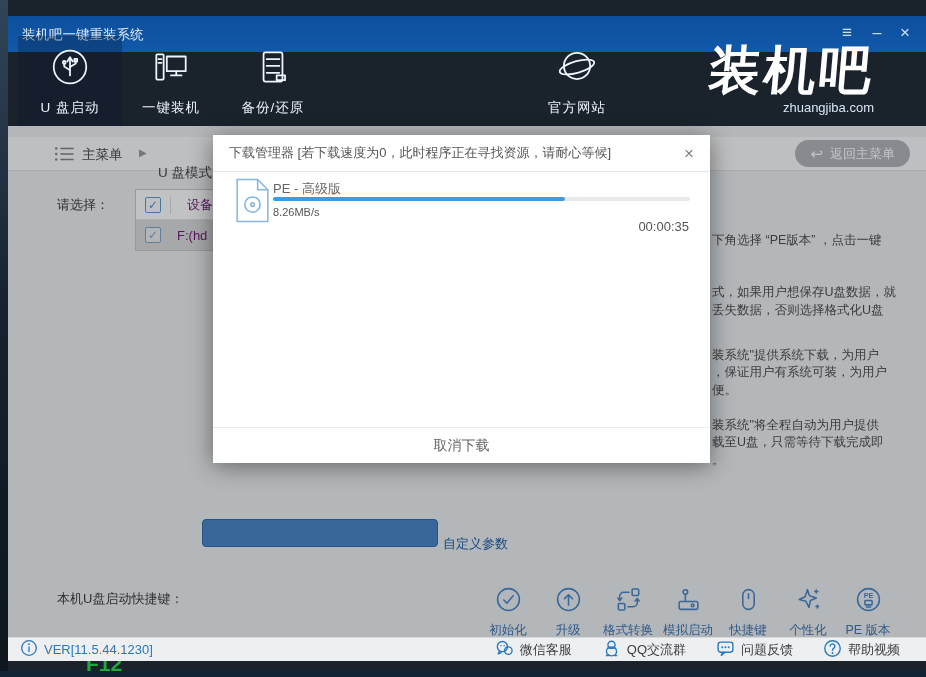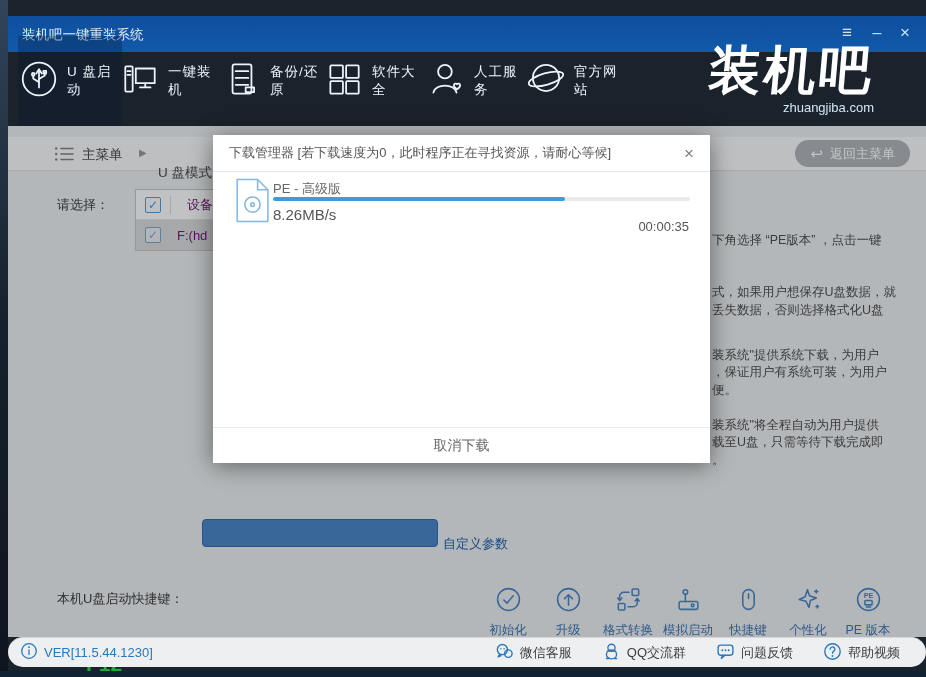--- a/index.html
+++ b/index.html
@@ -20,21 +20,21 @@
   .title-text { position:absolute; left:14px; top:10px; font-size:13.5px; color:#e3ecf7; }
   .win-btn { position:absolute; top:0; width:30px; height:36px; line-height:34px; text-align:center;
     color:#cfe0f2; font-size:16px; cursor:pointer; }
   .win-menu { right:64px; font-size:17px; }
   .win-min { right:34px; }
   .win-close { right:6px; font-size:17px; }
 
   
   .nav { position:absolute; left:8px; top:36px; width:918px; height:90px;
     background:linear-gradient(110deg,#3largeb 0%,#2b70c8 0%,#2366bc 45%,#1b5aad 100%); }
-  .nav-item { position:absolute; top:0; width:104px; height:90px; display:flex; 
+  .nav-item { position:absolute; top:0; width:104px; height:90px; display:flex; flex-direction:column;
     align-items:center; justify-content:center; gap:7px; color:#edf3fb; cursor:pointer; }
   .nav-item.active { background:rgba(6,24,48,0.30); }
   .nav-item svg { stroke:#eef4fb; fill:none; stroke-width:1.7; stroke-linecap:round; stroke-linejoin:round; }
   .nav-label { font-size:13.5px; letter-spacing:1px; }
   .logo { position:absolute; right:52px; top:4px; text-align:right; color:#fff; cursor:default; }
   .logo-text { font-size:52px; font-weight:bold; line-height:60px; letter-spacing:3px; transform:skewX(-5deg); }
   .logo-domain { font-size:13px; color:#d8e6f6; line-height:15px; }
 
   
   .content { position:absolute; left:8px; top:126px; width:918px; height:511px; background:#eef0f2; }
@@ -79,29 +79,29 @@
   .dialog { position:absolute; left:213px; top:135px; width:497px; height:328px; background:#fff;
     box-shadow:0 3px 22px rgba(0,0,0,0.45); z-index:10; }
   .dlg-header { height:37px; border-bottom:1px solid #e6e6e6; display:flex; align-items:center; padding:0 16px; }
   .dlg-title { font-size:13px; color:#555; }
   .dlg-close { margin-left:auto; font-size:17px; color:#808080; cursor:pointer; line-height:17px; }
   .dl-icon { position:absolute; left:21px; top:43px; }
   .dl-icon svg { stroke:#85b7e0; fill:none; stroke-width:1.5; stroke-linejoin:round; }
   .dl-name { position:absolute; left:60px; top:45px; font-size:13px; color:#666; }
   .dl-track { position:absolute; left:60px; top:62px; width:417px; height:4px; border-radius:2px; background:#e9e9e9; }
   .dl-fill { height:4px; border-radius:2px; background:#3e9bdf; }
-  .dl-speed { position:absolute; left:60px; top:71px; font-size:15px; color:#555;text-align:center; }
+  .dl-speed { position:absolute; left:60px; top:71px; font-size:11px; color:#555;text-align:center; }
   .dl-time { position:absolute; right:21px; top:84px; font-size:13px; color:#555; }
   .dlg-footer { position:absolute; left:0; bottom:0; width:497px; height:36px; border-top:1px solid #ebebeb;
     display:flex; align-items:center; justify-content:center; }
   .dlg-cancel { font-size:14px; color:#666; cursor:pointer; }
 
   
-  .statusbar { position:absolute; left:8px; top:637px; width:918px; height:30px; background:#edeff1;
-    border-top:1px solid #d8d8d8; display:flex; align-items:center;border-radius:15px; }
+  .statusbar { position:absolute; left:8px; top:637px; width:918px; height:24px; background:#edeff1;
+    border-top:1px solid #d8d8d8; display:flex; align-items:center; }
   .ver { display:flex; align-items:center; gap:6px; margin-left:12px; color:#2878be; font-size:13px; }
   .ver svg, .slink svg { stroke:#2878be; fill:none; stroke-width:1.3; stroke-linecap:round; stroke-linejoin:round; }
   .status-links { margin-left:auto; margin-right:26px; display:flex; gap:30px; }
   .slink { display:flex; align-items:center; gap:6px; font-size:13px; color:#3c3c3c; cursor:pointer; }
 </style>
 </head>
 <body>
 
 <div class="app">
   <div class="desktop-edge-left"></div>
@@ -142,41 +142,20 @@
     </div>
     <div class="nav-item" style="left:213px">
       <span>
         <svg width="42" height="42" viewBox="0 0 40 40">
             <rect x="11" y="6" width="18" height="28" rx="2"></rect>
             <path d="M14 12.5 h12 M14 19 h12 M14 25.5 h12"></path>
             <rect x="23.5" y="28" width="8" height="4.5"></rect>
           </svg>
       </span>
       <span class="nav-label">备份/还原</span>
-    </div>
-    <div class="nav-item" style="left:315px">
-      <span>
-        <svg width="42" height="42" viewBox="0 0 40 40">
-            <rect x="7" y="7" width="12" height="12" rx="1"></rect>
-            <rect x="22" y="7" width="12" height="12" rx="1"></rect>
-            <rect x="7" y="22" width="12" height="12" rx="1"></rect>
-            <rect x="22" y="22" width="12" height="12" rx="1"></rect>
-          </svg>
-      </span>
-      <span class="nav-label">软件大全</span>
-    </div>
-    <div class="nav-item" style="left:417px">
-      <span>
-        <svg width="42" height="42" viewBox="0 0 40 40">
-            <circle cx="19" cy="13" r="6.5"></circle>
-            <path d="M8 33 c2 -9 20 -9 22 0"></path>
-            <path d="M27.5 26 a1.7 1.7 0 0 1 3 -1 a1.7 1.7 0 0 1 3 1 q0 2 -3 3.8 q-3 -1.8 -3 -3.8 z"></path>
-          </svg>
-      </span>
-      <span class="nav-label">人工服务</span>
     </div>
     <div class="nav-item" style="left:517px">
       <span>
         <svg width="42" height="42" viewBox="0 0 40 40">
             <circle cx="20" cy="19" r="12.5"></circle>
             <ellipse cx="20" cy="20" rx="17" ry="5.5" transform="rotate(-16 20 20)"></ellipse>
           </svg>
       </span>
       <span class="nav-label">官方网站</span>
     </div>

